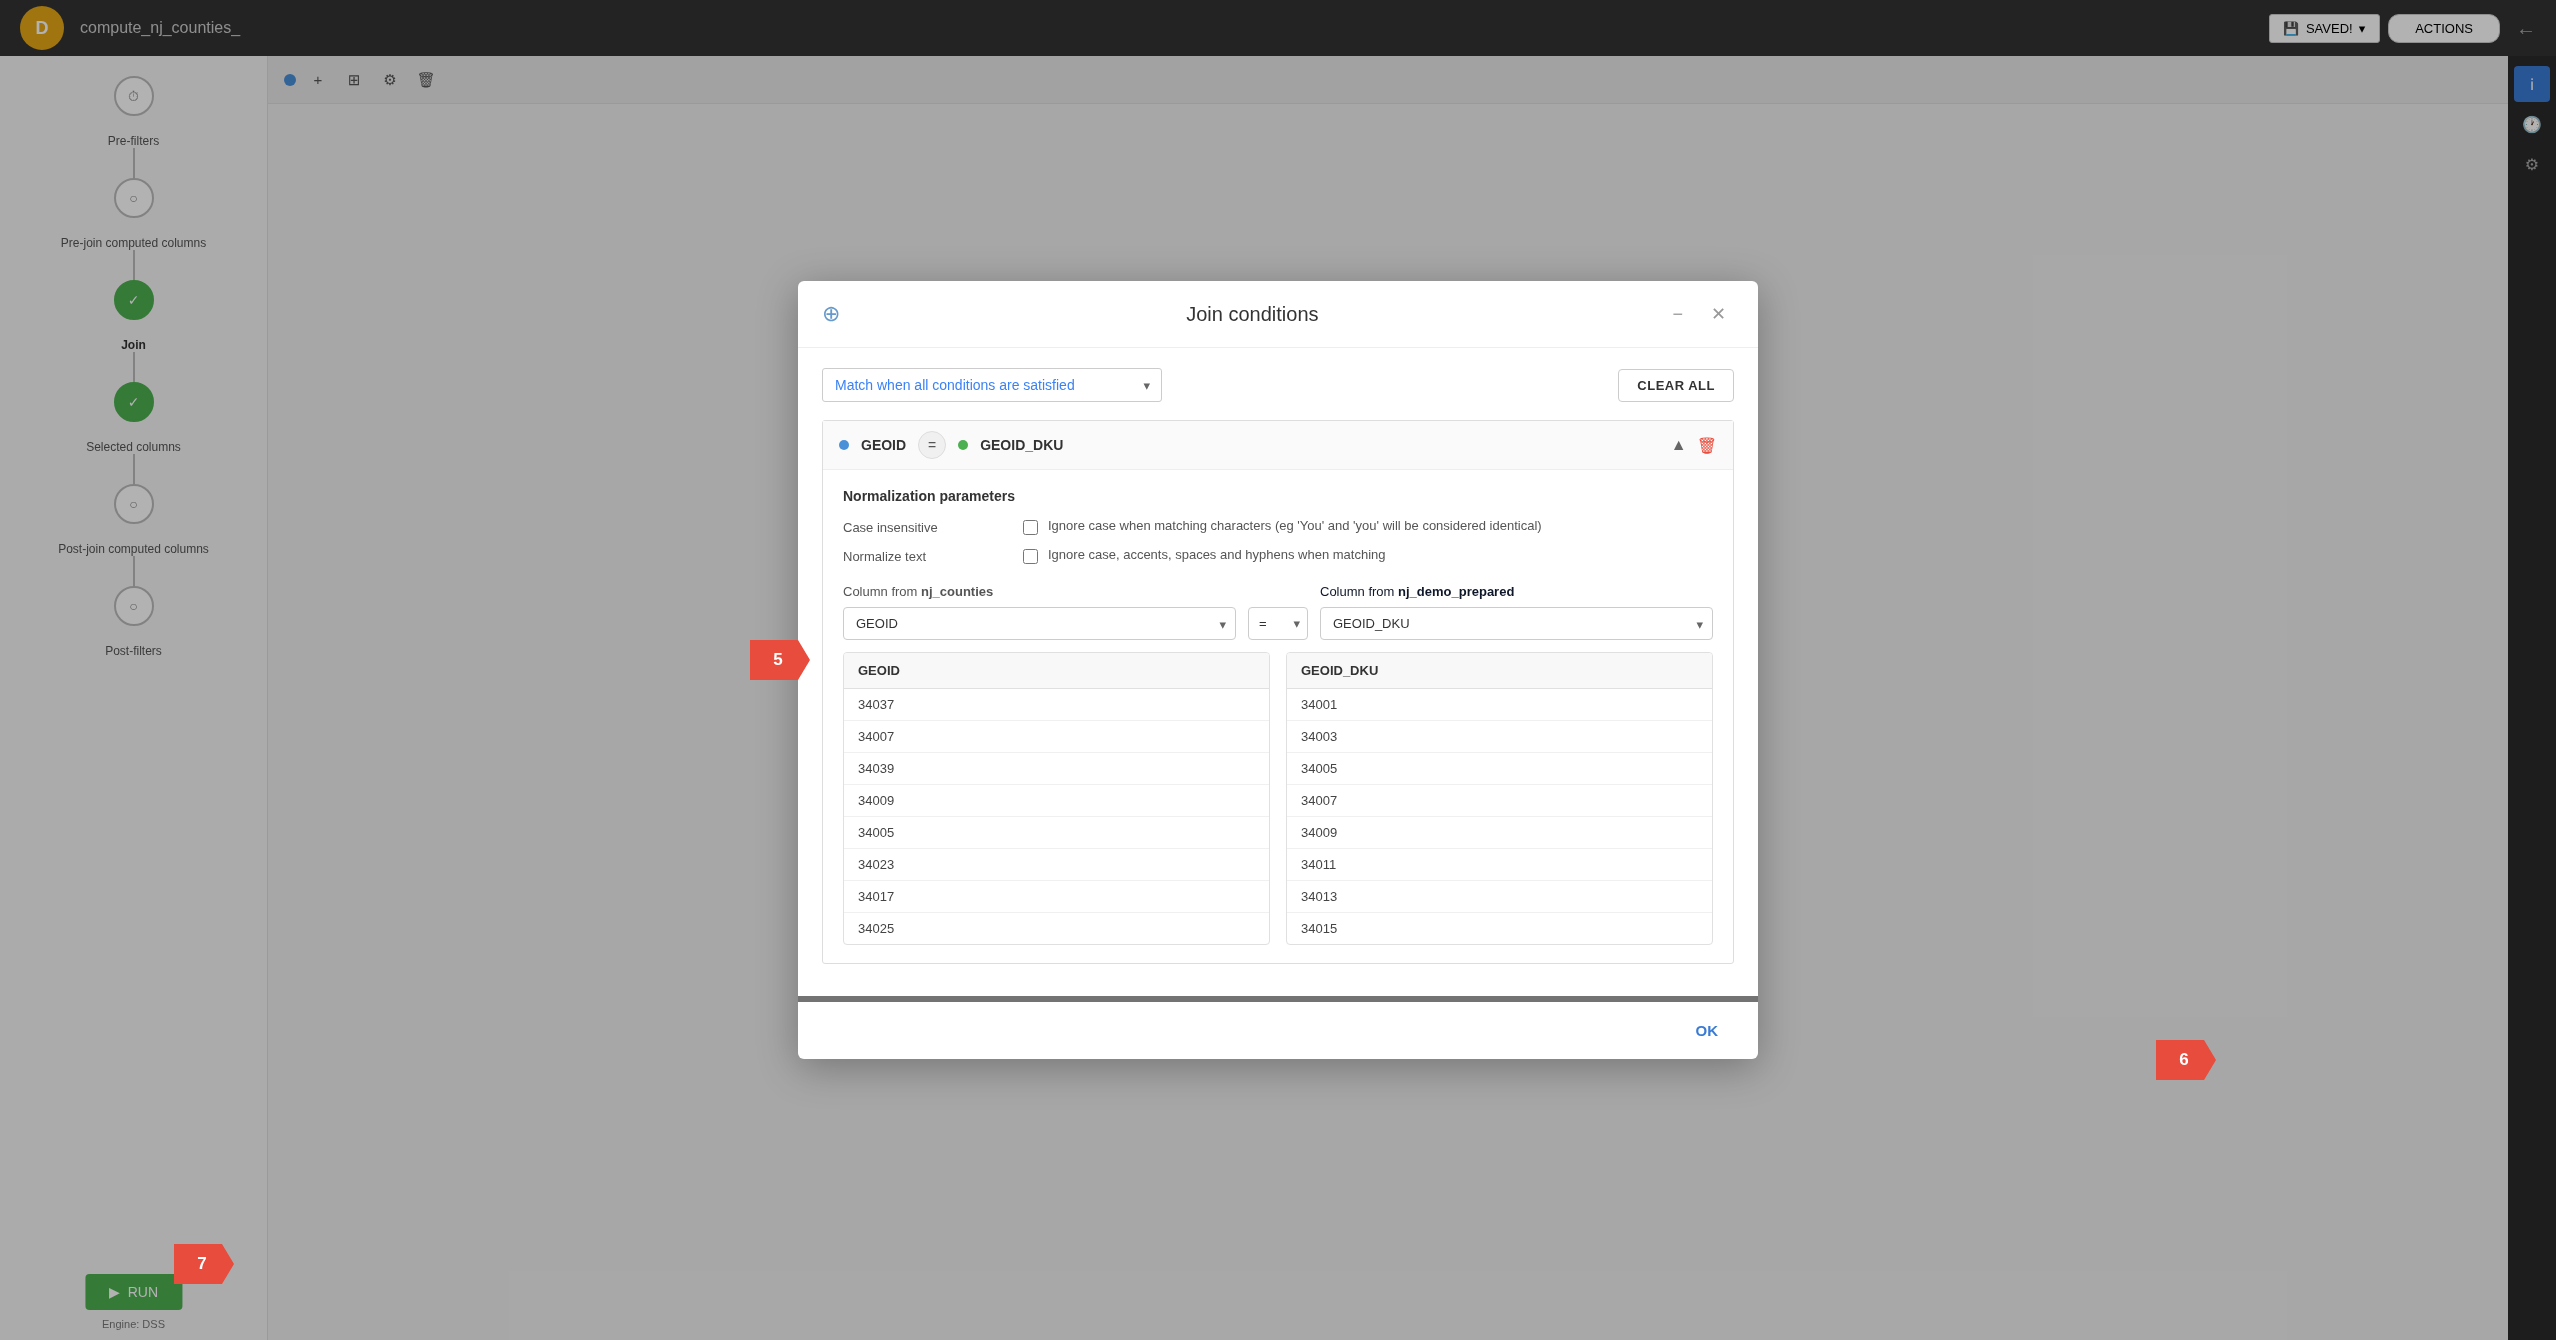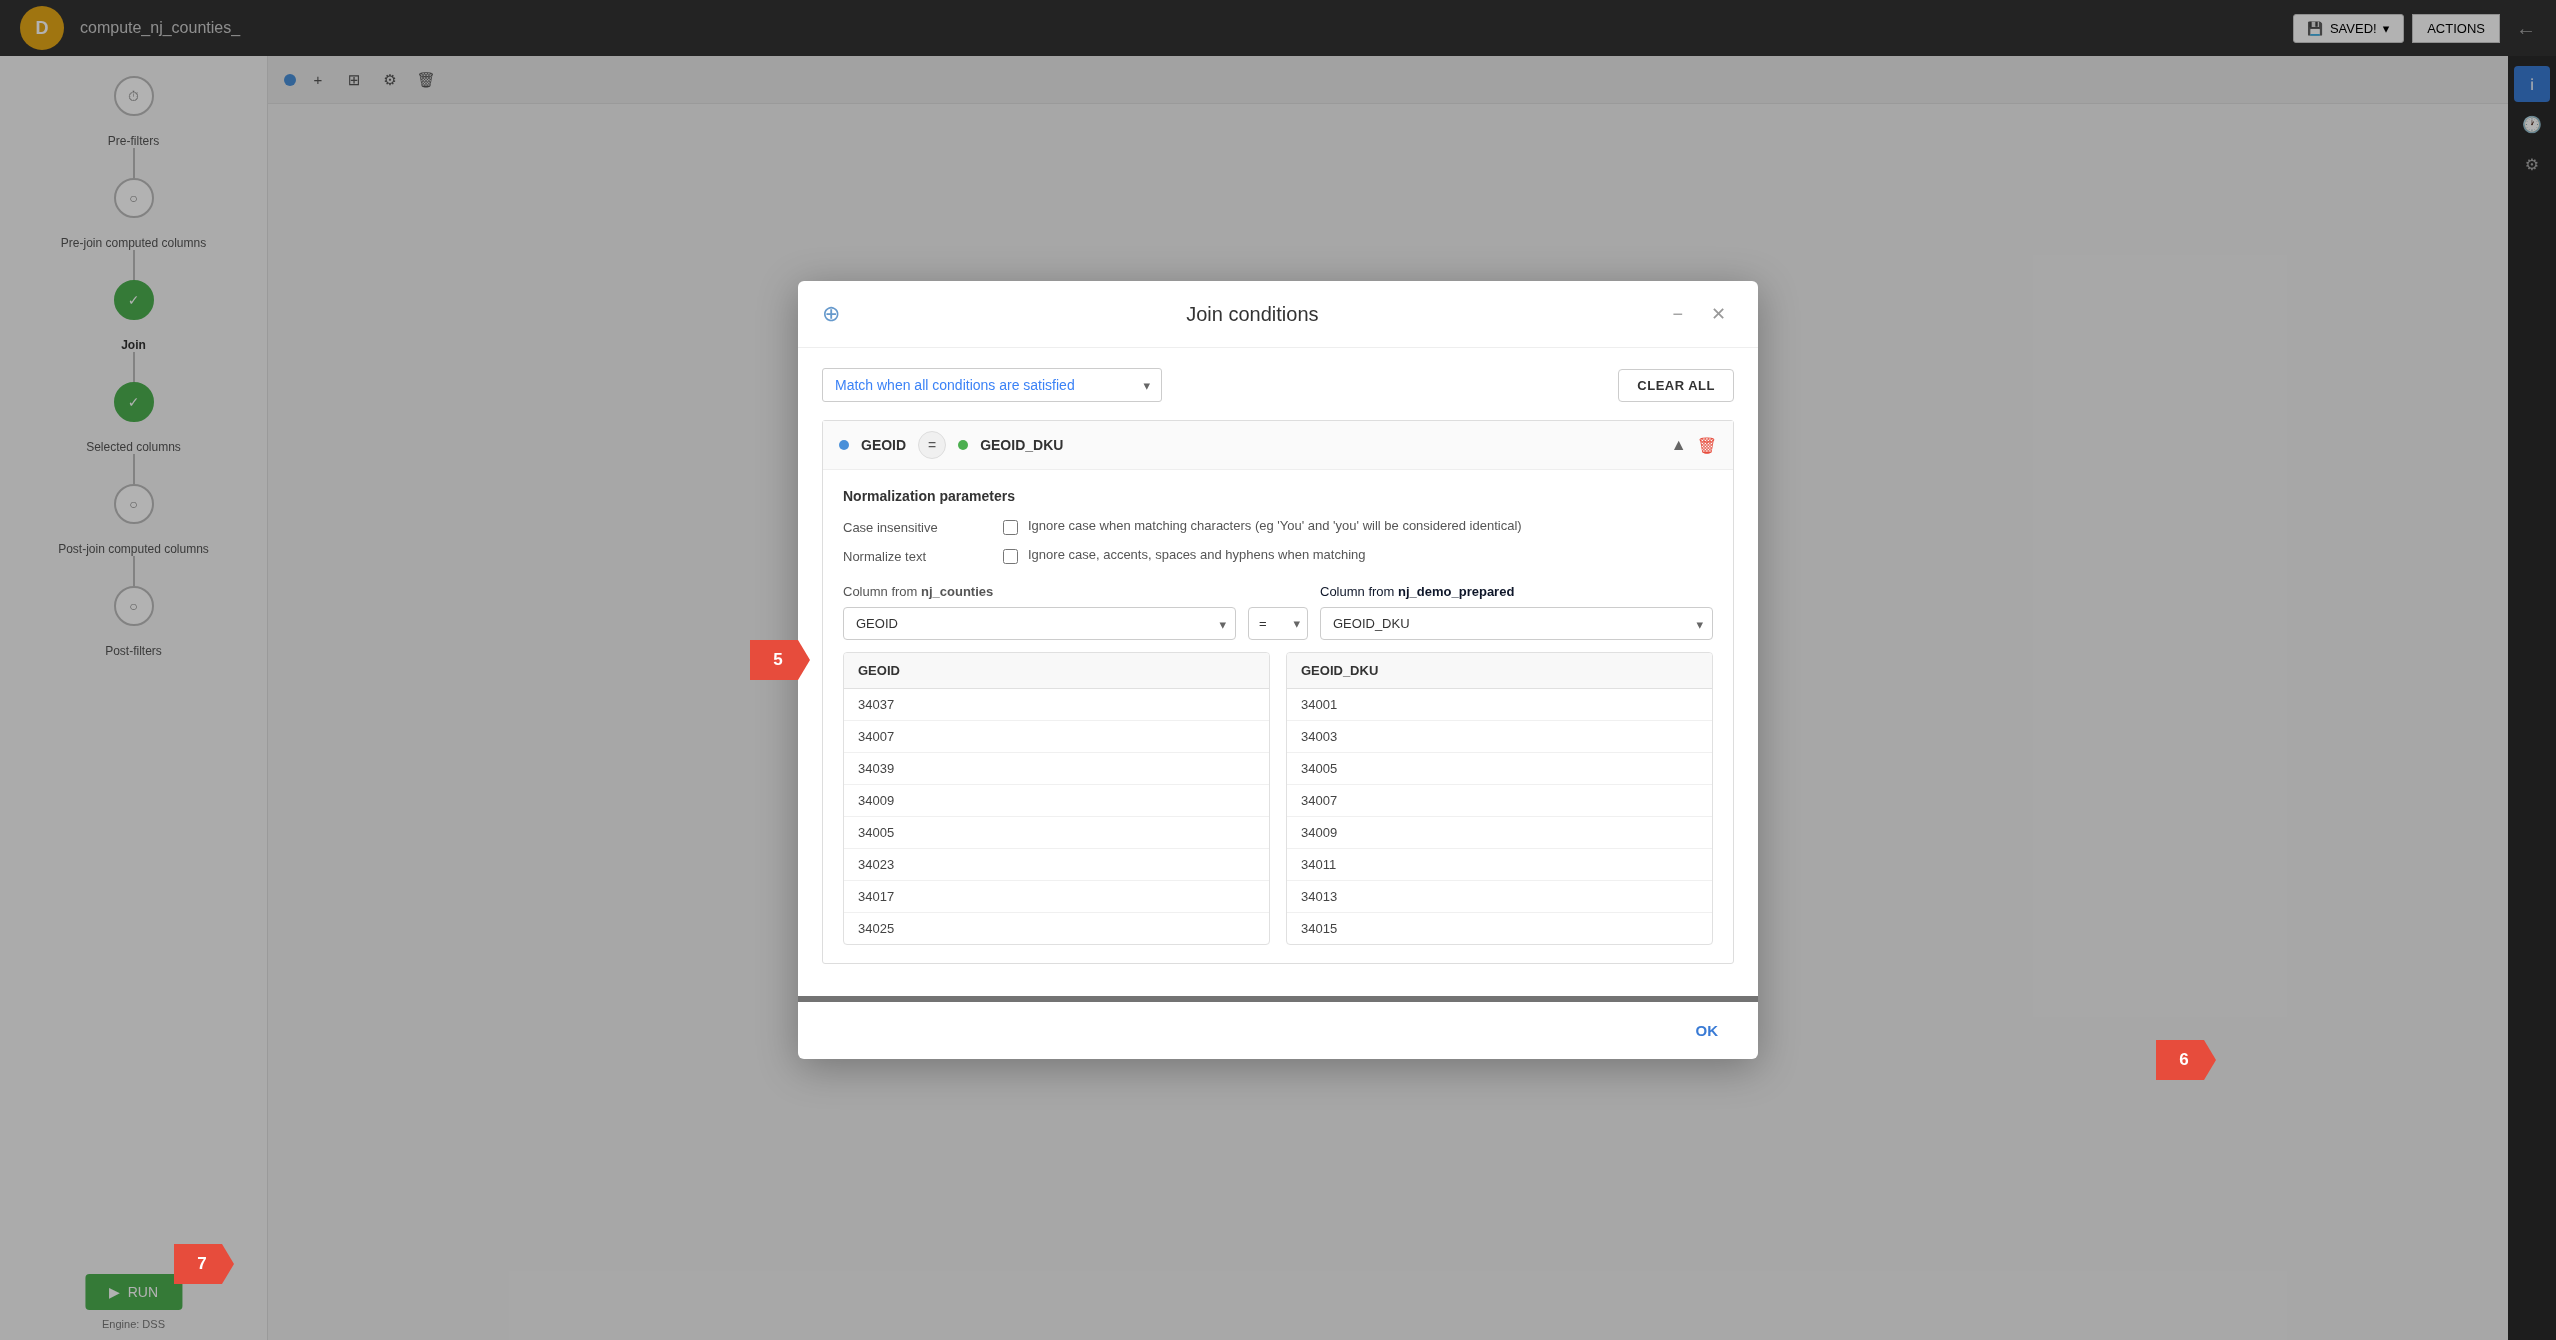--- a/index.html
+++ b/index.html
@@ -51,22 +51,22 @@
       border: 1px solid #ccc;
       border-radius: 3px;
       padding: 6px 14px;
       font-size: 13px;
       display: flex; align-items: center; gap: 6px;
       cursor: pointer;
     }
     .btn-actions {
       background: white;
       border: 1px solid #ccc;
-      border-radius: 0;
-      padding: 6px 14px;
+      border-radius: 11px;
+      padding: 6px 26px;
       font-size: 13px;
       cursor: pointer;
       font-weight: 500;
     }
     .back-arrow {
       color: #aaa;
       font-size: 20px;
       cursor: pointer;
       margin-left: 8px;
     }
@@ -336,20 +336,21 @@
     .norm-title {
       font-weight: 700;
       font-size: 14px;
       color: #333;
       margin-bottom: 14px;
     }
     .norm-row {
       display: flex;
       align-items: flex-start;
       margin-bottom: 12px;
+      gap: 20px;
     }
     .norm-label {
       width: 160px;
       font-size: 13px;
       color: #555;
       padding-top: 2px;
     }
     .norm-checkbox-group {
       display: flex;
       align-items: flex-start;

